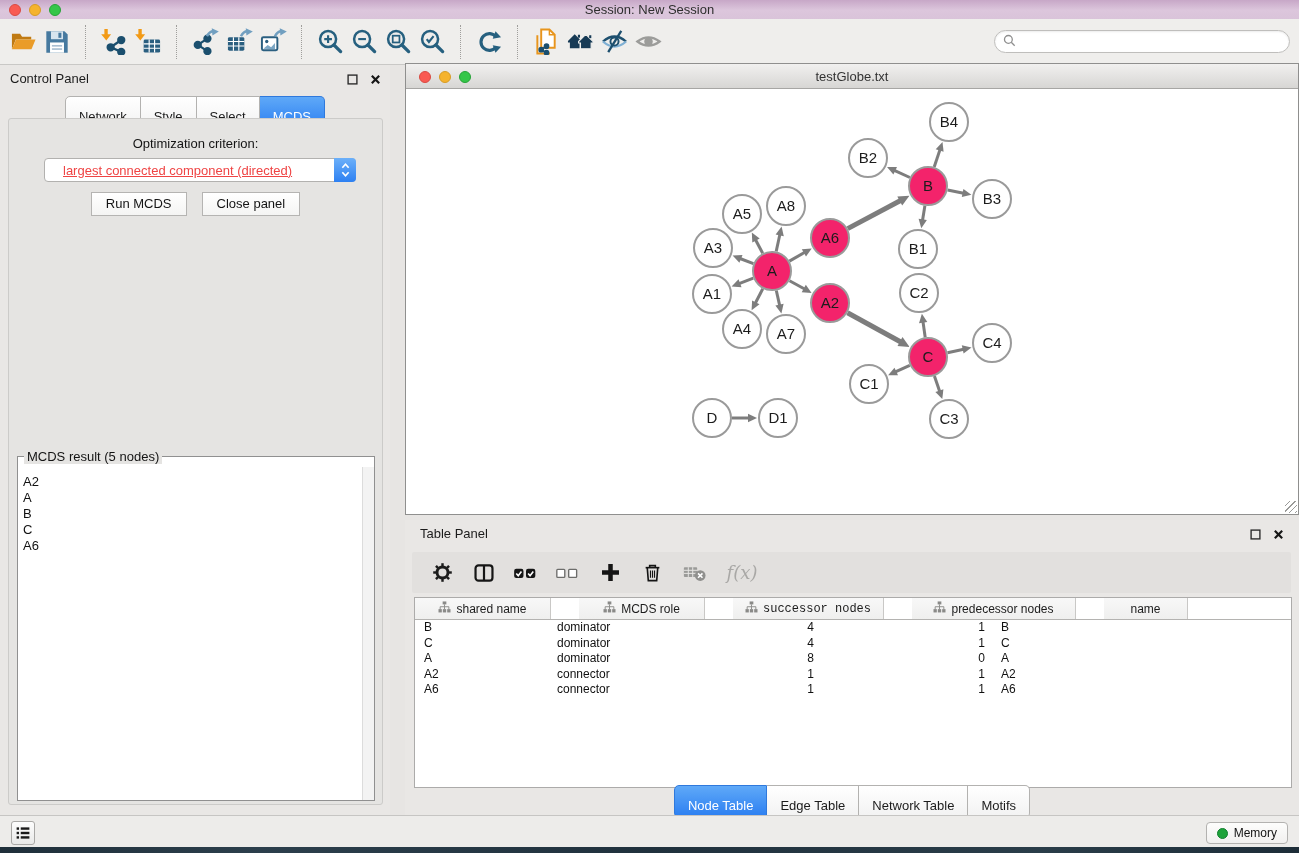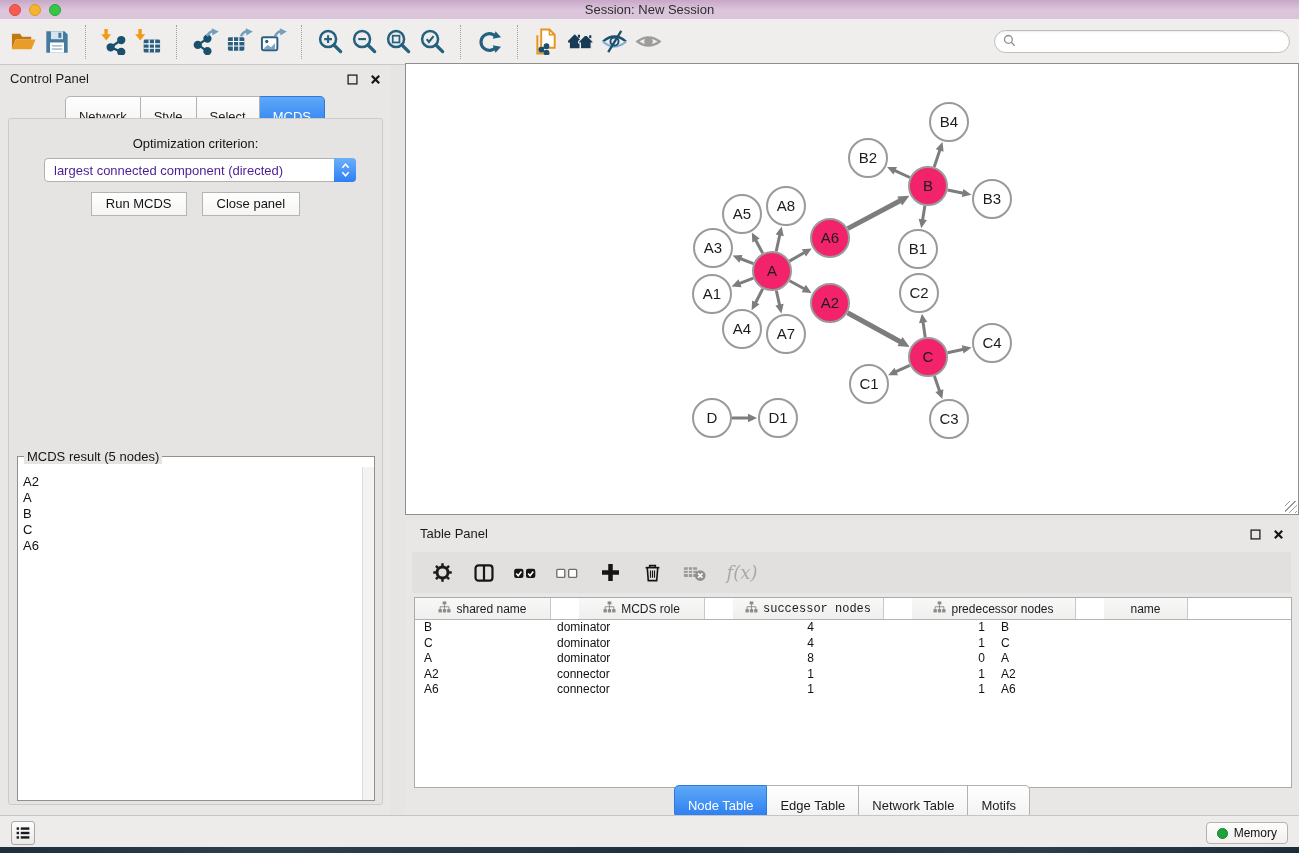--- a/index.html
+++ b/index.html
@@ -39,21 +39,21 @@
   .seg .tab:first-child { border-left:1px solid #b3b2b0; border-radius:5px 0 0 5px; }
   .seg .tab:last-child { border-radius:0 5px 5px 0; }
   .seg .tab.active { background:linear-gradient(#5fa9f8,#2b7ef1); color:#fff; border-color:#2f79dc; }
   .cp-tabs { position:absolute; left:0; top:31px; width:100%; text-align:center; }
 
   .cp-body { position:absolute; left:8px; top:53px; width:375px; height:687px; background:#e5e4e2;
     border:1px solid #cccbc9; border-radius:3px; }
   .opt-label { position:absolute; left:0; width:100%; top:17px; text-align:center; font-size:13px; color:#141414; }
   .combo { position:absolute; left:35px; top:39px; width:312px; height:24px; background:#fff; border:1px solid #b2b1af;
     border-radius:4px; display:flex; align-items:center; cursor:pointer; }
-  .combo .val { flex:1; font-size:13px; color:#4c1d95; padding-left:9px; white-space:nowrap; overflow:hidden; }
+  .combo .val { flex:1; font-size:13px; color:#ef4444; padding-left:18px; white-space:nowrap; overflow:hidden;text-decoration:underline; }
   .combo .stepper { width:22px; height:24px; margin:-1px -1px -1px 0; border-radius:0 4px 4px 0;
     background:linear-gradient(#6cb0f9,#2d80f2); display:flex; align-items:center; justify-content:center; }
   .cp-buttons { position:absolute; left:0; top:73px; width:100%; display:flex; justify-content:center; gap:15px; }
   .btn { background:linear-gradient(#ffffff,#f4f4f3); border:1px solid #b5b4b2; border-radius:0; font-size:13px;
     color:#141414; padding:3px 14px 4px; cursor:pointer; line-height:15px; }
 
   .result-box { position:absolute; left:8px; top:337px; width:358px; height:345px; background:#fff; border:1px solid #909090;padding-left:24px; }
   .result-legend { position:absolute; left:6px; top:-8px; background:#e5e4e2; padding:0 3px; font-size:13px; color:#141414; }
   .result-list { position:absolute; left:0; top:10px; right:12px; bottom:0; padding:7px 0 0 5px; overflow:hidden; }
   .result-list .row { font-size:13px; color:#111; line-height:16px; }
@@ -312,20 +312,28 @@
             <div class="row">B</div>
             <div class="row">C</div>
             <div class="row">A6</div>
           </div>
         <div class="result-scroll"></div>
       </div>
     </div>
   </div>
 
   <div class="net-frame">
+    <div class="net-titlebar">
+      <div class="lights">
+        <span class="light red"></span>
+        <span class="light yellow"></span>
+        <span class="light green"></span>
+      </div>
+      <div class="title">testGlobe.txt</div>
+    </div>
     <div class="net-canvas" id="net-canvas">
         <svg width="892" height="425" viewBox="0 0 892 425" xmlns="http://www.w3.org/2000/svg">
           <g>
             <line x1="347.3" y1="189.2" x2="333.1" y2="194.6" stroke="#7D7D7D" stroke-width="3"></line>
             <polygon points="325.6,197.5 332.5,190.3 335.5,198.2" fill="#7D7D7D"></polygon>
           </g>
           <g>
             <line x1="383.5" y1="191.7" x2="398.6" y2="200.0" stroke="#7D7D7D" stroke-width="3"></line>
             <polygon points="405.6,203.9 395.7,203.2 399.8,195.8" fill="#7D7D7D"></polygon>
           </g>

